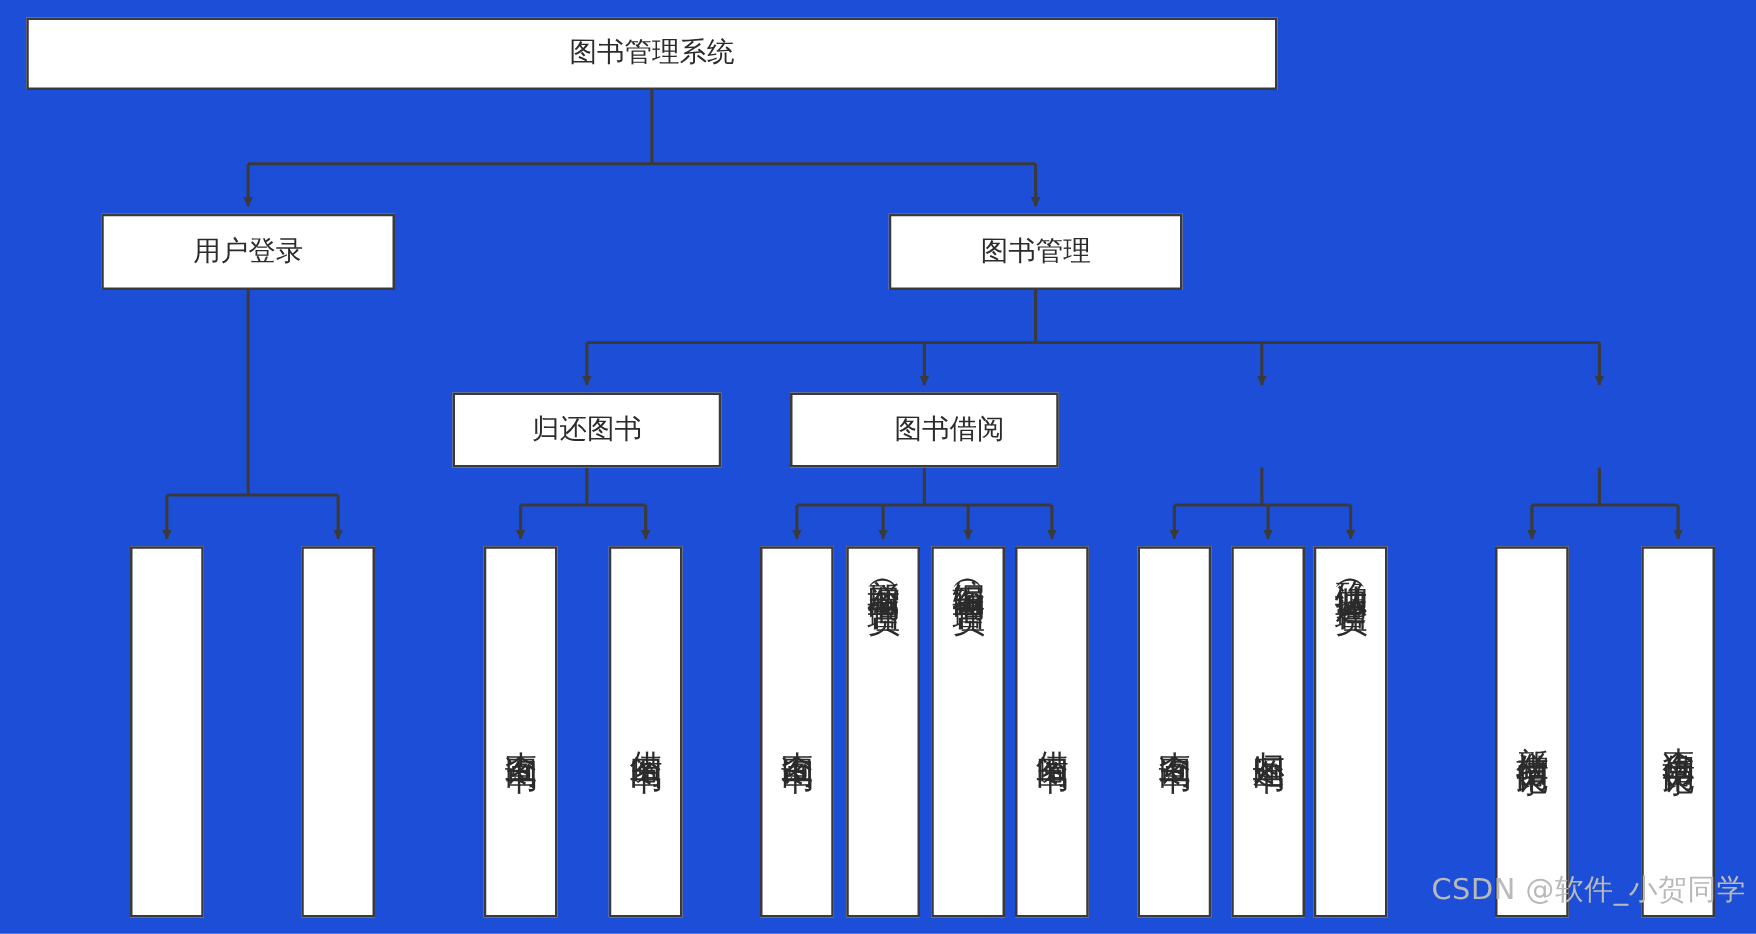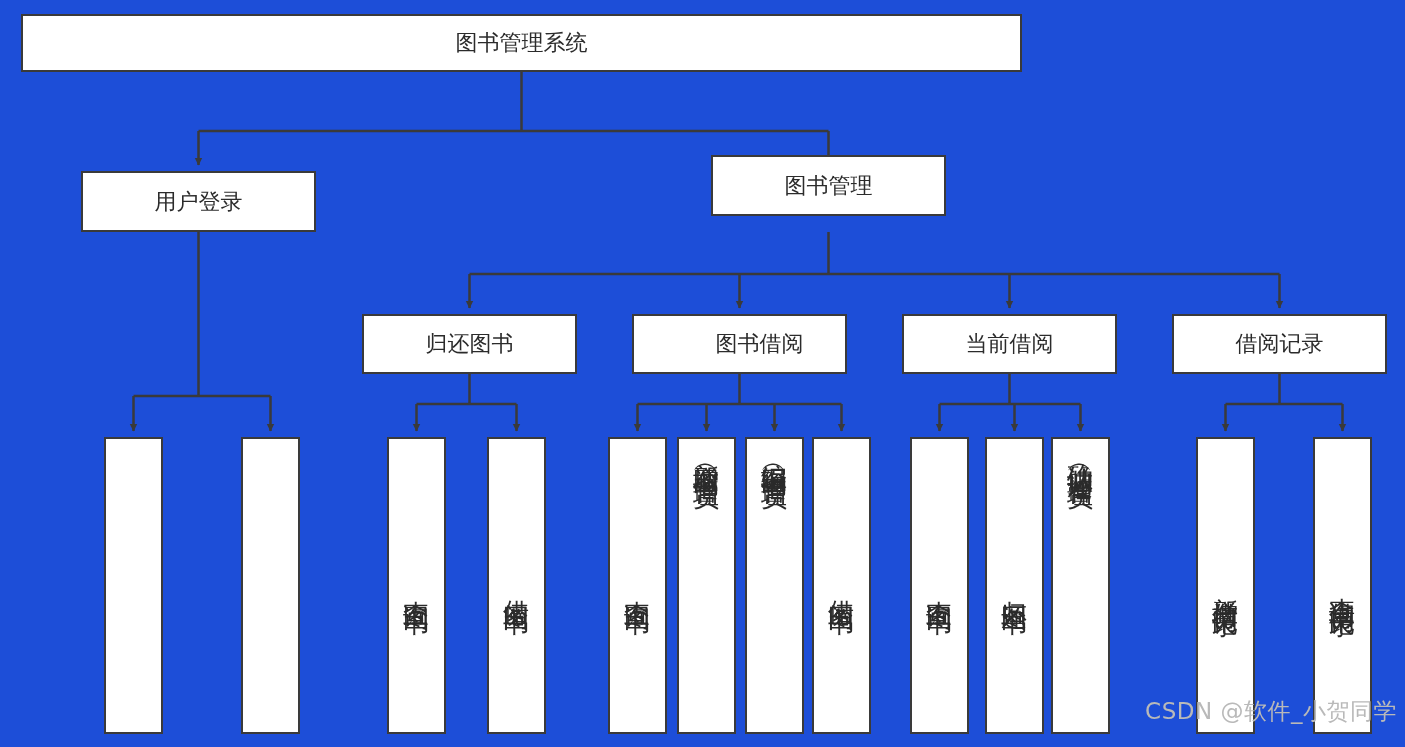--- a/index.html
+++ b/index.html
@@ -149,36 +149,30 @@
     </g>
   </svg>
 
   <div class="node-box node-h" style="left:21px; top:14px; width:1001px; height:58px;">
     <span class="node-label">图书管理系统</span>
   </div>
 
   <div class="node-box node-h" style="left:81px; top:171px; width:235px; height:61px;">
     <span class="node-label">用户登录</span>
   </div>
-  <div class="node-box node-h" style="left:711px; top:155px; width:235px; height:61px;">
+  <div class="node-box node-h" style="left:711px; top:171px; width:235px; height:61px;">
     <span class="node-label">图书管理</span>
   </div>
 
   <div class="node-box node-h" style="left:362px; top:314px; width:215px; height:60px;">
     <span class="node-label">归还图书</span>
   </div>
   <div class="node-box node-h" style="left:632px; top:314px; width:215px; height:60px;padding-left:40px;">
     <span class="node-label">图书借阅</span>
   </div>
-  <div class="node-box node-h" style="left:902px; top:314px; width:215px; height:60px;">
-    <span class="node-label">当前借阅</span>
-  </div>
-  <div class="node-box node-h" style="left:1172px; top:314px; width:215px; height:60px;">
-    <span class="node-label">借阅记录</span>
-  </div>
 
   <div class="node-box node-v v-bottom" style="left:104px; top:437px; width:59px; height:297px;">
     <span class="node-label">用户登录</span>
   </div>
   <div class="node-box node-v v-bottom" style="left:241px; top:437px; width:59px; height:297px;">
     <span class="node-label">注销登录</span>
   </div>
 
   <div class="node-box node-v v-center" style="left:387px; top:437px; width:59px; height:297px;">
     <span class="node-label">查询图书</span>

